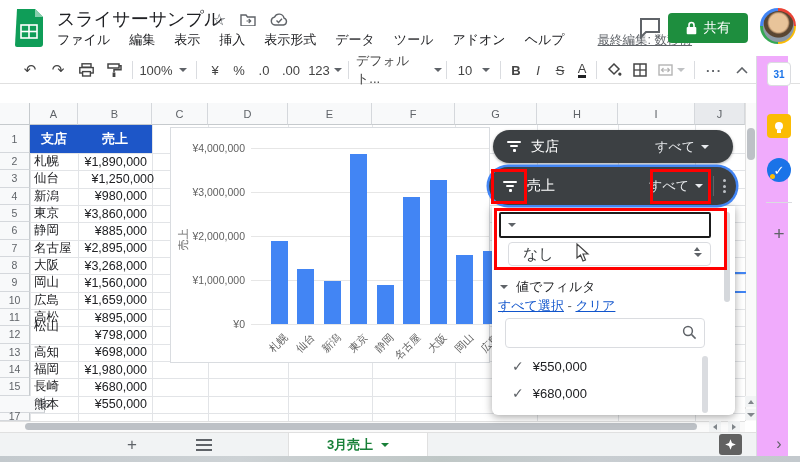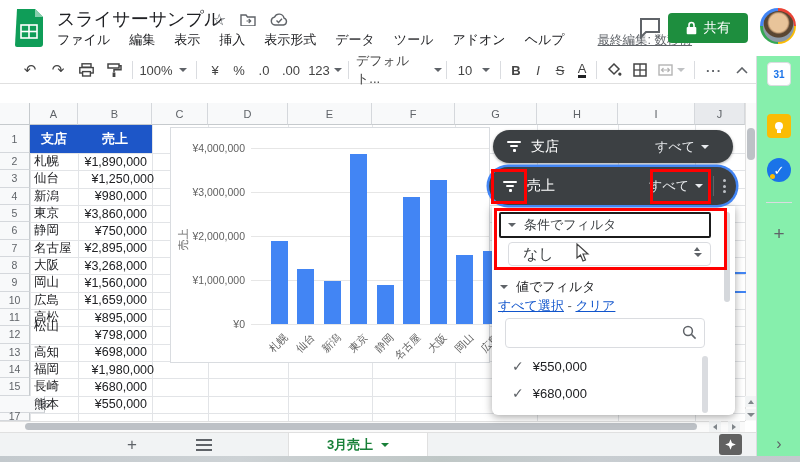--- a/index.html
+++ b/index.html
@@ -86,21 +86,21 @@
   .sc-btn{position:absolute;display:flex;align-items:center;justify-content:center;width:12px;height:11px;background:#f1f3f4;}
   
   #bottombar{position:absolute;left:0;top:432px;width:757px;height:24px;background:#f1f3f4;border-top:1px solid #e0e0e0;}
   #add-sheet{position:absolute;left:120px;top:0px;width:24px;height:24px;color:#5f6368;font-size:17px;display:flex;align-items:center;justify-content:center;}
   #all-sheets{position:absolute;left:196px;top:6px;width:16px;height:12px;border-top:2px solid #5f6368;border-bottom:2px solid #5f6368;}
   #all-sheets:before{content:"";position:absolute;left:0;top:3px;width:16px;height:2px;background:#5f6368;}
   #sheet-tab{position:absolute;left:288px;top:0;width:140px;height:24px;background:#fff;border-left:1px solid #e0e0e0;border-right:1px solid #e0e0e0;display:flex;align-items:center;justify-content:center;gap:8px;color:#188038;font-weight:bold;font-size:13px;}
   #sheet-tab .tri-down{border-top-color:#188038;}
   #explore-btn{position:absolute;left:719px;top:434px;width:23px;height:21px;background:#616161;border-radius:3px;display:flex;align-items:center;justify-content:center;z-index:5;}
   
-  #sidebar{position:absolute;left:756px;top:56px;width:44px;height:400px;background:#86efac;border-left:1px solid #dadce0;}
+  #sidebar{position:absolute;left:756px;top:56px;width:32px;height:400px;background:#f0abfc;border-left:1px solid #dadce0;}
   .sb-icon{position:absolute;left:10px;width:24px;height:24px;border-radius:4px;display:flex;align-items:center;justify-content:center;}
   #cal-icon{top:6px;background:#fff;border:1px solid #dadce0;color:#1a73e8;font-size:10px;font-weight:bold;}
   #keep-icon{top:58px;background:#fbbc04;}
   #keep-icon .bulb{width:8px;height:8px;border-radius:50%;background:#fff;position:relative;}
   #keep-icon .bulb:after{content:"";position:absolute;left:2px;top:8px;width:4px;height:3px;background:#fff;}
   #tasks-icon{top:102px;background:#1a73e8;border-radius:50%;color:#fff;font-size:13px;}
   #tasks-icon .dot{position:absolute;left:3px;bottom:3px;width:5px;height:5px;border-radius:50%;background:#fbbc04;}
   #sb-divider{position:absolute;left:9px;top:146px;width:26px;height:1px;background:#dadce0;}
   #sb-plus{position:absolute;left:10px;top:166px;width:24px;height:24px;color:#5f6368;font-size:19px;display:flex;align-items:center;justify-content:center;}
   #sb-collapse{position:absolute;left:10px;top:376px;width:24px;height:24px;color:#5f6368;font-size:16px;display:flex;align-items:center;justify-content:center;}
@@ -300,37 +300,37 @@
       <div class="cell hdr" style="left: 78px; top: 22px; width: 74px; height: 28px; background: rgb(29, 86, 200);">売上</div>
       <div class="cell left" style="left: 30px; top: 50px; width: 48px; height: 17.33px;">札幌</div>
       <div class="cell right" style="left: 78px; top: 50px; width: 74px; height: 17.33px;">¥1,890,000</div>
       <div class="cell left" style="left: 30px; top: 67.33px; width: 48px; height: 17.33px;">仙台</div>
       <div class="cell right" style="left: 85px; top: 67.33px; width: 74px; height: 17.33px;">¥1,250,000</div>
       <div class="cell left" style="left: 30px; top: 84.66px; width: 48px; height: 17.33px;">新潟</div>
       <div class="cell right" style="left: 78px; top: 84.66px; width: 74px; height: 17.33px; text-align: center;">¥980,000</div>
       <div class="cell left" style="left: 30px; top: 101.99px; width: 48px; height: 17.33px;">東京</div>
       <div class="cell right" style="left: 78px; top: 101.99px; width: 74px; height: 17.33px;">¥3,860,000</div>
       <div class="cell left" style="left: 30px; top: 119.32px; width: 48px; height: 17.33px;">静岡</div>
-      <div class="cell right" style="left: 78px; top: 119.32px; width: 74px; height: 17.33px;">¥750,000</div>
+      <div class="cell right" style="left: 78px; top: 119.32px; width: 74px; height: 17.33px;">¥885,000</div>
       <div class="cell left" style="left: 30px; top: 136.65px; width: 48px; height: 17.33px;">名古屋</div>
       <div class="cell right" style="left: 78px; top: 136.65px; width: 74px; height: 17.33px;">¥2,895,000</div>
       <div class="cell left" style="left: 30px; top: 153.98px; width: 48px; height: 17.33px;">大阪</div>
       <div class="cell right" style="left: 78px; top: 153.98px; width: 74px; height: 17.33px;">¥3,268,000</div>
       <div class="cell left" style="left: 30px; top: 171.31px; width: 48px; height: 17.33px;">岡山</div>
       <div class="cell right" style="left: 78px; top: 171.31px; width: 74px; height: 17.33px;">¥1,560,000</div>
       <div class="cell left" style="left: 30px; top: 188.64px; width: 48px; height: 17.33px;">広島</div>
       <div class="cell right" style="left: 78px; top: 188.64px; width: 74px; height: 17.33px;">¥1,659,000</div>
       <div class="cell left" style="left: 30px; top: 205.97px; width: 48px; height: 17.33px;">高松</div>
       <div class="cell right" style="left: 78px; top: 205.97px; width: 74px; height: 17.33px;">¥895,000</div>
       <div class="cell left" style="left: 30px; top: 215px; width: 48px; height: 17.33px;">松山</div>
       <div class="cell right" style="left: 78px; top: 223.3px; width: 74px; height: 17.33px;">¥798,000</div>
       <div class="cell left" style="left: 30px; top: 240.63px; width: 48px; height: 17.33px;">高知</div>
       <div class="cell right" style="left: 78px; top: 240.63px; width: 74px; height: 17.33px;">¥698,000</div>
       <div class="cell left" style="left: 30px; top: 257.96px; width: 48px; height: 17.33px;">福岡</div>
-      <div class="cell right" style="left: 85px; top: 257.96px; width: 74px; height: 17.33px;">¥1,980,000</div>
+      <div class="cell right" style="left: 78px; top: 257.96px; width: 74px; height: 17.33px;">¥1,980,000</div>
       <div class="cell left" style="left: 30px; top: 275.29px; width: 48px; height: 17.33px;">長崎</div>
       <div class="cell right" style="left: 78px; top: 275.29px; width: 74px; height: 17.33px;">¥680,000</div>
       <div class="cell left" style="left: 30px; top: 292.62px; width: 48px; height: 17.33px;">熊本</div>
       <div class="cell right" style="left: 78px; top: 292.62px; width: 74px; height: 17.33px;">¥550,000</div>
     </div>
 
   <div id="chart">
     <div id="ylabel">売上</div>
     <div id="plot">
         <div class="ygrid" style="top: 196px;"></div>
@@ -395,21 +395,20 @@
     <span class="dots">
         <i></i>
         <i></i>
         <i></i>
       </span>
   </div>
 
   <div id="panel">
     <div id="cond-head">
       <span class="tri-down"></span>
-      <span>条件でフィルタ</span>
     </div>
     <div id="cond-select">
       <span>なし</span>
       <span id="cond-spin">
           <span class="tri-up"></span>
           <span class="tri-down" style="border-top-width:4px;"></span>
         </span>
     </div>
     <div id="values-head">
       <span class="tri-down"></span>

